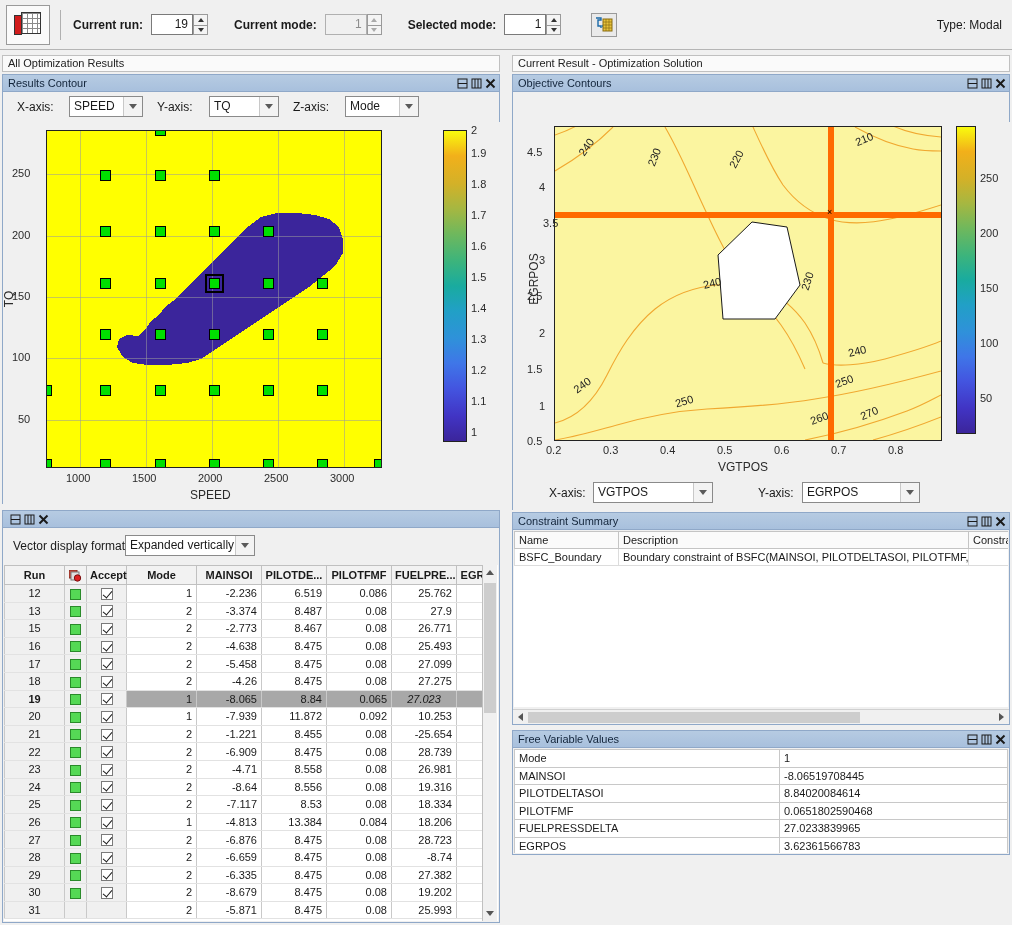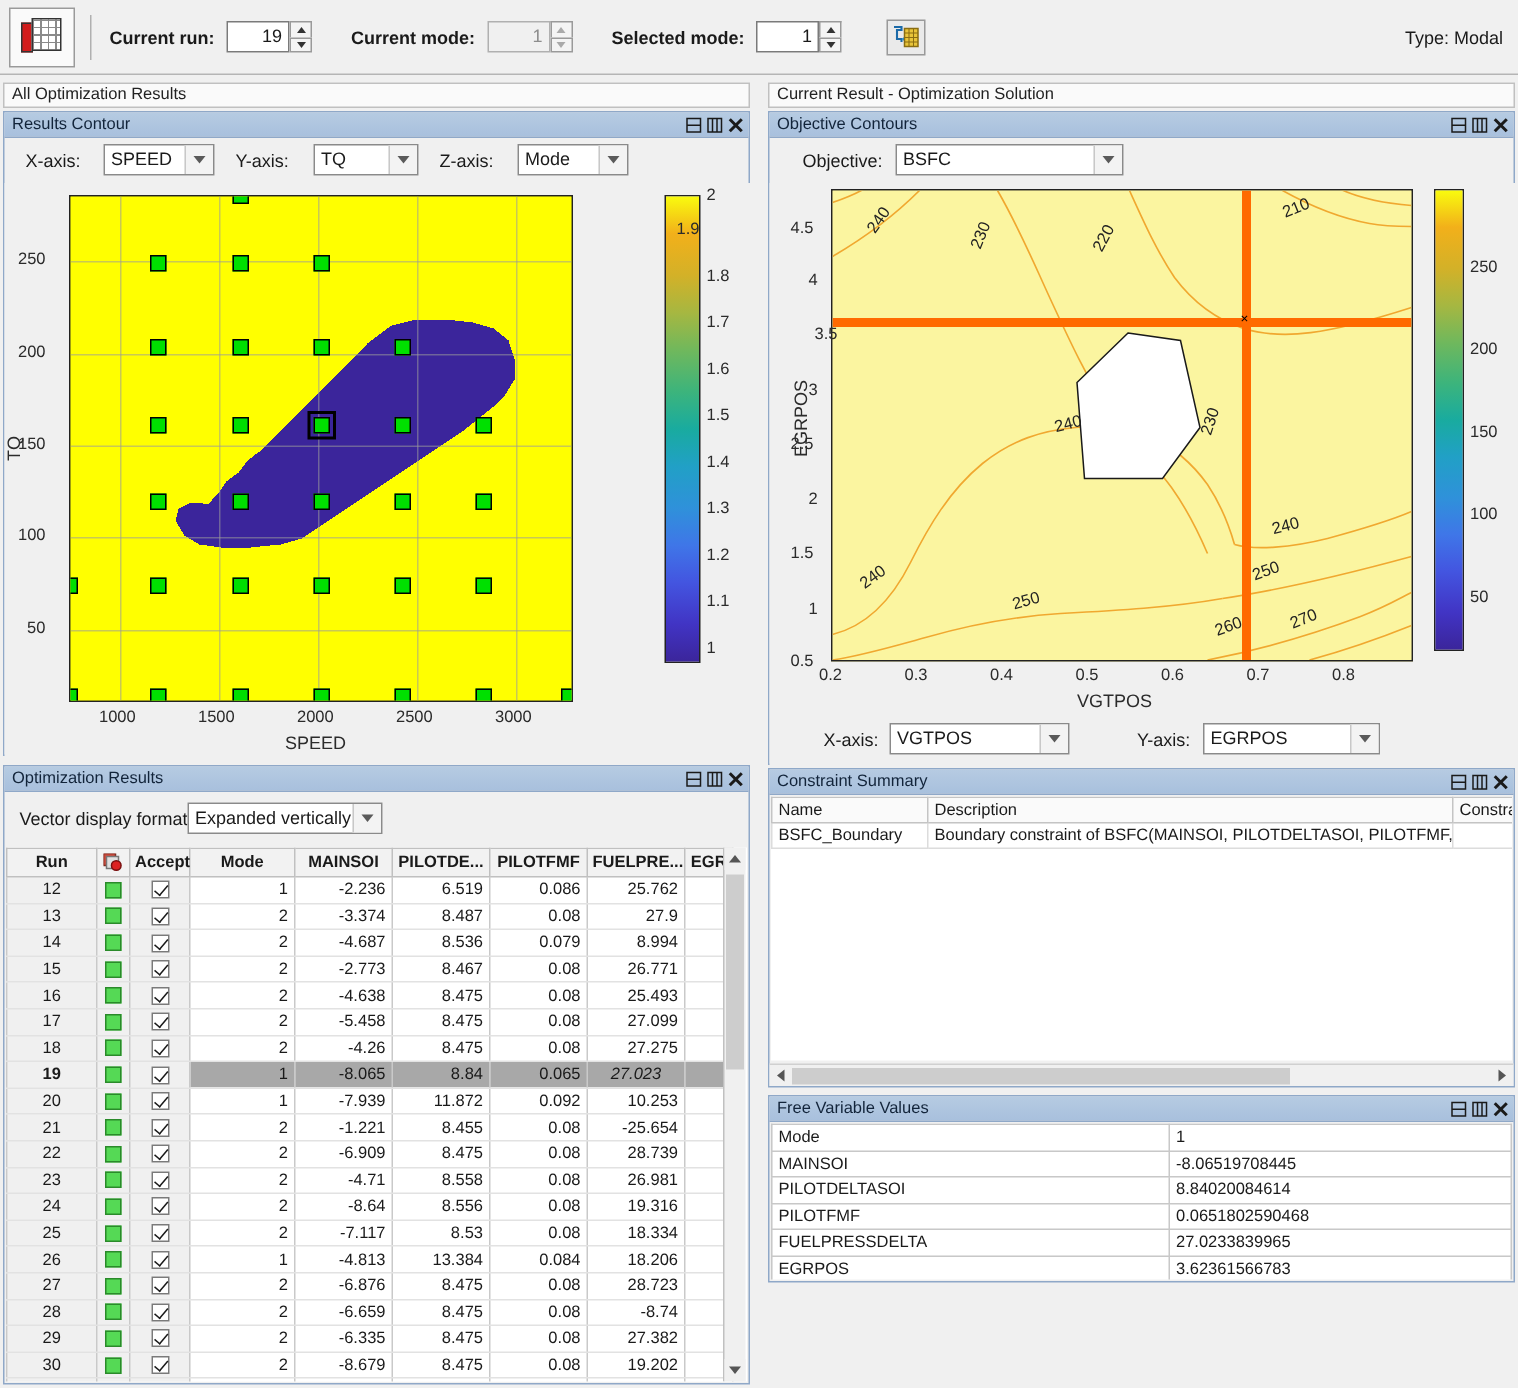--- a/index.html
+++ b/index.html
@@ -355,21 +355,21 @@
       <span class="ticklbl" style="left:261px;top:350px;">2500</span>
       <span class="ticklbl" style="left:327px;top:350px;">3000</span>
 
       <span class="axtitle" style="left:-2px;top:170px;transform:rotate(-90deg);transform-origin:center;">TQ</span>
       <span class="axtitle" style="left:187px;top:366px;">SPEED</span>
 
       <div class="cbar" style="left:440px;top:8px;width:24px;height:312px;">
         <div class="grad parula"></div>
       </div>
       <span class="ticklbl" style="left:468px;top:2px;">2</span>
-      <span class="ticklbl" style="left:448px;top:25px;">1.9</span>
+      <span class="ticklbl" style="left:468px;top:25px;">1.9</span>
       <span class="ticklbl" style="left:468px;top:56px;">1.8</span>
       <span class="ticklbl" style="left:468px;top:87px;">1.7</span>
       <span class="ticklbl" style="left:468px;top:118px;">1.6</span>
       <span class="ticklbl" style="left:468px;top:149px;">1.5</span>
       <span class="ticklbl" style="left:468px;top:180px;">1.4</span>
       <span class="ticklbl" style="left:468px;top:211px;">1.3</span>
       <span class="ticklbl" style="left:468px;top:242px;">1.2</span>
       <span class="ticklbl" style="left:468px;top:273px;">1.1</span>
       <span class="ticklbl" style="left:468px;top:304px;">1</span>
     </div>
@@ -396,29 +396,20 @@
           </svg>
       </span>
       <span class="tbtn">
         <svg width="11" height="11" viewBox="0 0 11 11">
             <line x1="1.5" y1="1.5" x2="9.5" y2="9.5" stroke="#1a1a1a" stroke-width="2"></line>
             <line x1="9.5" y1="1.5" x2="1.5" y2="9.5" stroke="#1a1a1a" stroke-width="2"></line>
           </svg>
       </span>
     </div>
 
-    <div style="position:absolute;left:0;top:19px;width:100%;height:28px;">
-      <span class="lbl" style="position:absolute;left:22px;top:6px;">Objective:</span>
-      <span class="combo" style="position:absolute;left:84px;top:2px;width:152px;">
-        <span class="cval">BSFC</span>
-        <span class="carrow">
-            <span class="chev"></span>
-          </span>
-      </span>
-    </div>
 
     <div class="plotarea" style="left:0;top:47px;width:497px;height:388px;">
 
       <div class="axbox" id="rcAx" style="left:41px;top:4px;width:388px;height:315px;background:#fbf5a0;">
         <svg width="386" height="313" viewBox="0 0 386 313" style="position:absolute;left:0;top:0;">
           <rect x="0" y="0" width="386" height="313" fill="#fbf5a0"></rect>
 
           <g fill="none" stroke="#f0a830" stroke-width="1.1">
 
             <path d="M0,44 C24,30 44,14 58,0"></path>
@@ -510,21 +501,20 @@
         <span class="cval">EGRPOS</span>
         <span class="carrow">
             <span class="chev"></span>
           </span>
       </span>
     </div>
   </div>
 
   <div class="panel" id="optResults">
     <div class="panel-title">
-      <span class="ttl">Optimization Results</span>
       <span class="tbtn">
         <svg width="11" height="11" viewBox="0 0 11 11">
             <rect x="1" y="1" width="9" height="9" fill="none" stroke="#1a1a1a"></rect>
             <line x1="1" y1="5.5" x2="10" y2="5.5" stroke="#1a1a1a"></line>
           </svg>
       </span>
       <span class="tbtn">
         <svg width="11" height="11" viewBox="0 0 11 11">
             <rect x="1" y="1" width="9" height="9" fill="none" stroke="#1a1a1a"></rect>
             <line x1="4" y1="1" x2="4" y2="10" stroke="#1a1a1a"></line>
@@ -598,31 +588,20 @@
               <td style="text-align:center;background:#f0f0f0;border-left:none;"><span class="statdot"></span></td>
               <td style="text-align:center;background:#f0f0f0;"><span class="chk"></span></td>
               <td style="text-align:right;">2</td>
               <td style="text-align:right;">-3.374</td>
               <td style="text-align:right;">8.487</td>
               <td style="text-align:right;">0.08</td>
               <td style="text-align:right;">27.9</td>
               <td></td>
             </tr>
             <tr class="">
-              <td class="runcell">14</td>
-              <td style="text-align:center;background:#f0f0f0;border-left:none;"><span class="statdot"></span></td>
-              <td style="text-align:center;background:#f0f0f0;"><span class="chk"></span></td>
-              <td style="text-align:right;">2</td>
-              <td style="text-align:right;">-4.687</td>
-              <td style="text-align:right;">8.536</td>
-              <td style="text-align:right;">0.079</td>
-              <td style="text-align:right;">8.994</td>
-              <td></td>
-            </tr>
-            <tr class="">
               <td class="runcell">15</td>
               <td style="text-align:center;background:#f0f0f0;border-left:none;"><span class="statdot"></span></td>
               <td style="text-align:center;background:#f0f0f0;"><span class="chk"></span></td>
               <td style="text-align:right;">2</td>
               <td style="text-align:right;">-2.773</td>
               <td style="text-align:right;margin-top:20px;">8.467</td>
               <td style="text-align:right;">0.08</td>
               <td style="text-align:right;">26.771</td>
               <td></td>
             </tr>

